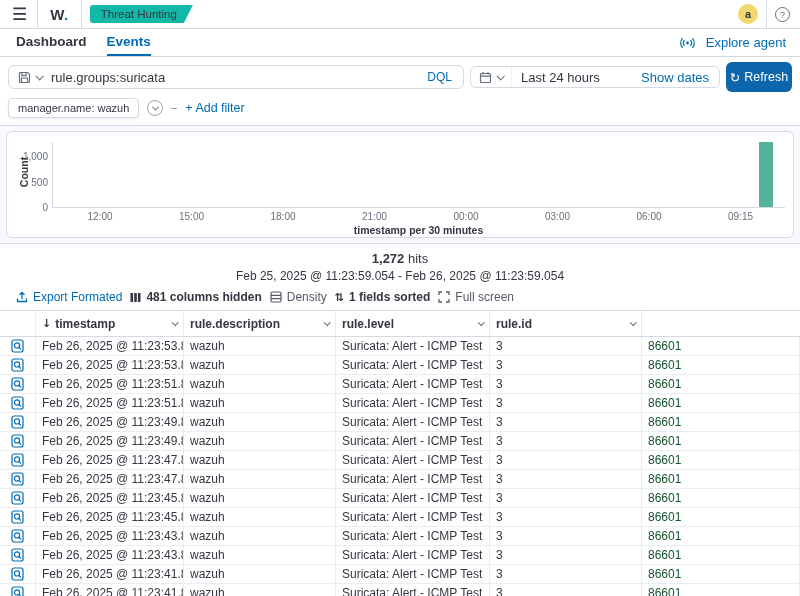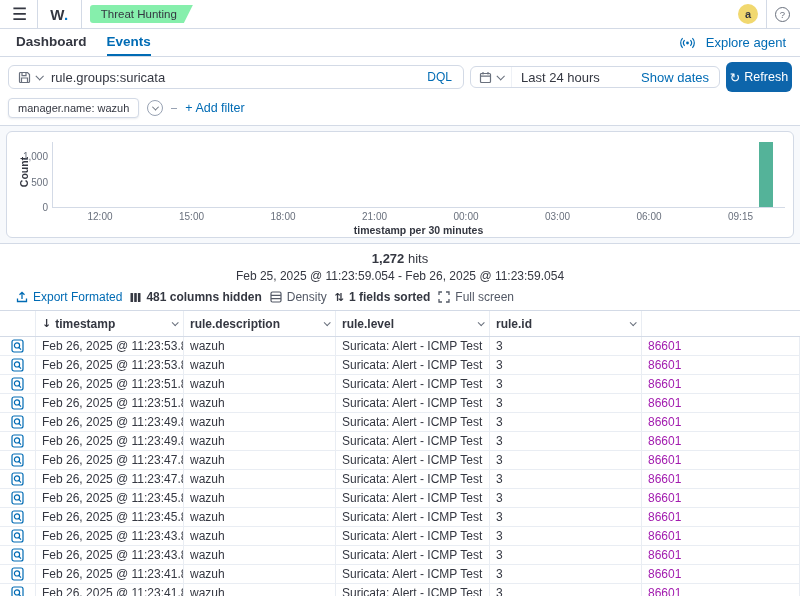--- a/index.html
+++ b/index.html
@@ -6,21 +6,21 @@
   html,body { width:800px; height:596px; overflow:hidden; background:#fff;
     font-family:"Liberation Sans", sans-serif; color:#343741; }
   .vdiv { width:1px; align-self:stretch; background:#d3dae6; }
 
   
   .topbar { height:29px; display:flex; align-items:center; gap:8px; padding:0 10px;
     border-bottom:1px solid #d3dae6; }
   .hamburger { font-size:17px; color:#343741; line-height:1; cursor:pointer; padding:0 2px; }
   .logo { font-weight:bold; font-size:15px; letter-spacing:.5px; padding:0 4px; }
   .logo .dot { color:#0077CC; }
-  .crumb { background:#86efac; color:#343741; font-size:11.5px; padding:3px 16px 3px 11px;
+  .crumb { background:#14b8a6; color:#343741; font-size:11.5px; padding:3px 16px 3px 11px;
     clip-path:polygon(0 0, 100% 0, calc(100% - 9px) 100%, 0 100%);
     border-radius:3px 0 0 3px; }
   .tb-spacer { flex:1; }
   .avatar { width:20px; height:20px; border-radius:50%; background:#F1D86F; color:#343741;
     font-size:11px; font-weight:bold; display:flex; align-items:center; justify-content:center; cursor:pointer; }
   .help-circ { width:15px; height:15px; border-radius:50%; border:1.2px solid #69707D; color:#69707D;
     font-size:9.5px; display:flex; align-items:center; justify-content:center; cursor:pointer; }
 
   
   .tabbar { height:28px; display:flex; align-items:stretch; border-bottom:1px solid #d3dae6; padding:0 6px; }
@@ -94,21 +94,21 @@
   .grid { border-top:1px solid #d3dae6; }
   .trow, .thead { display:grid; grid-template-columns:36px 148px 152px 154px 152px 1fr; }
   .thead { height:26px; border-bottom:1px solid #d3dae6; }
   .thead .cell { font-weight:bold; font-size:12px; display:flex; align-items:center; gap:4px; }
   .cell { padding:0 6px; border-right:1px solid #e9edf3; display:flex; align-items:center;
     font-size:12px; white-space:nowrap; overflow:hidden; }
   .cell .chev { margin-left:auto; flex:none; width:5px; height:5px; }
   .sortarrow { font-family:"DejaVu Sans", sans-serif; font-size:11px; }
   .trow { height:19px; border-bottom:1px solid #e9edf3; }
   .icon-cell { justify-content:center; cursor:pointer; }
-  .c-id a { color:#a21caf; text-decoration:none; cursor:pointer; }
+  .c-id a { color:#14532d; text-decoration:none; cursor:pointer; }
   svg.ic { display:block; }
 </style>
 </head>
 <body>
 
 <div class="topbar">
   <span class="hamburger">☰</span>
   <span class="vdiv"></span>
   <span class="logo"><span>W</span><span class="dot">.</span></span>
   <span class="vdiv"></span>

